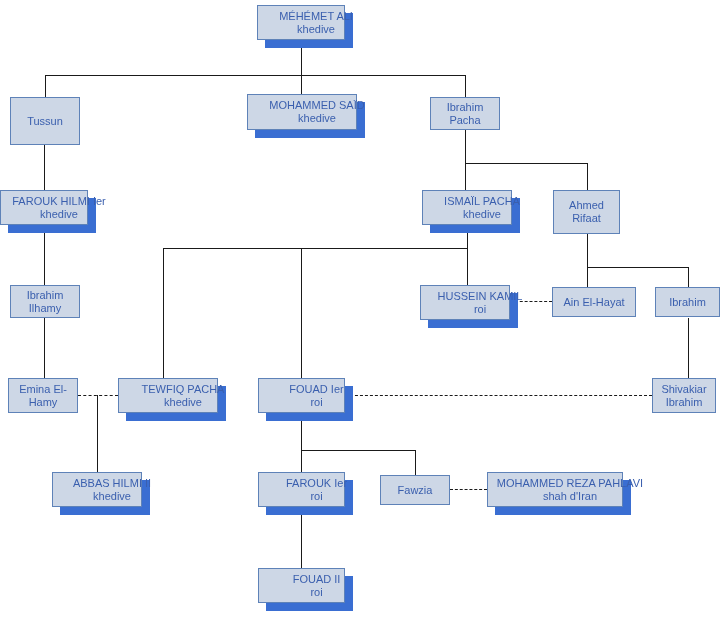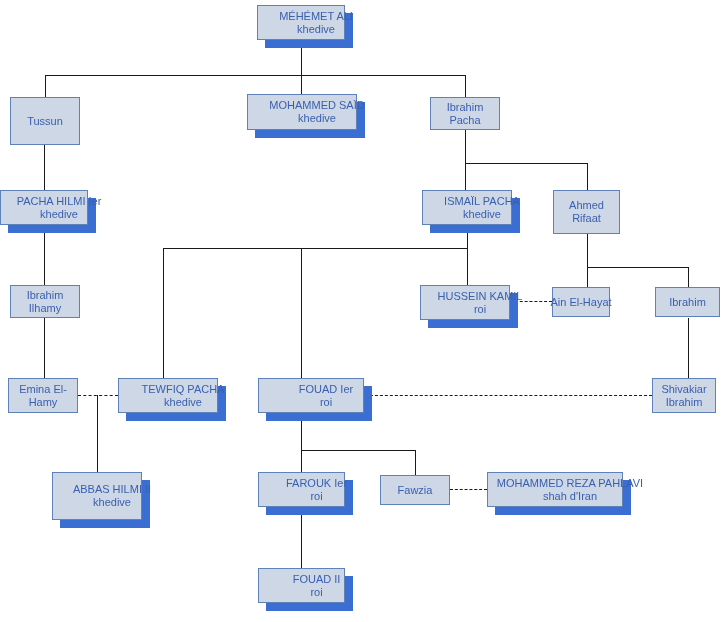--- a/index.html
+++ b/index.html
@@ -81,21 +81,21 @@
     <div>MOHAMMED SAÏD</div>
     <div>khedive</div>
   </div>
 
   <div class="node" style="left:430px;top:97px;width:70px;height:33px">
     <div>Ibrahim</div>
     <div>Pacha</div>
   </div>
 
   <div class="node ruler" style="left:0px;top:190px;width:88px;height:35px">
-    <div>PACHA HILMI Ier</div>
+    <div>FAROUK HILMI Ier</div>
     <div>khedive</div>
   </div>
 
   <div class="node ruler" style="left:422px;top:190px;width:90px;height:35px">
     <div>ISMAÏL PACHA</div>
     <div>khedive</div>
   </div>
 
   <div class="node" style="left:553px;top:190px;width:67px;height:44px">
     <div>Ahmed</div>
@@ -105,49 +105,49 @@
   <div class="node" style="left:10px;top:285px;width:70px;height:33px">
     <div>Ibrahim</div>
     <div>Ilhamy</div>
   </div>
 
   <div class="node ruler" style="left:420px;top:285px;width:90px;height:35px">
     <div>HUSSEIN KAMIL</div>
     <div>roi</div>
   </div>
 
-  <div class="node" style="left:552px;top:287px;width:58px;height:30px">
+  <div class="node" style="left:552px;top:287px;width:84px;height:30px">
     <div>Ain El-Hayat</div>
   </div>
 
   <div class="node" style="left:655px;top:287px;width:65px;height:30px">
     <div>Ibrahim</div>
   </div>
 
   <div class="node" style="left:8px;top:378px;width:70px;height:35px">
     <div>Emina El-</div>
     <div>Hamy</div>
   </div>
 
   <div class="node ruler" style="left:118px;top:378px;width:100px;height:35px">
     <div>TEWFIQ PACHA</div>
     <div>khedive</div>
   </div>
 
-  <div class="node ruler" style="left:258px;top:378px;width:106px;height:35px">
+  <div class="node ruler" style="left:258px;top:378px;width:87px;height:35px">
     <div>FOUAD Ier</div>
     <div>roi</div>
   </div>
 
   <div class="node" style="left:652px;top:378px;width:64px;height:35px">
     <div>Shivakiar</div>
     <div>Ibrahim</div>
   </div>
 
-  <div class="node ruler" style="left:52px;top:472px;width:90px;height:48px">
+  <div class="node ruler" style="left:52px;top:472px;width:90px;height:35px">
     <div>ABBAS HILMI II</div>
     <div>khedive</div>
   </div>
 
   <div class="node ruler" style="left:258px;top:472px;width:87px;height:35px">
     <div>FAROUK Ier</div>
     <div>roi</div>
   </div>
 
   <div class="node" style="left:380px;top:475px;width:70px;height:30px">

